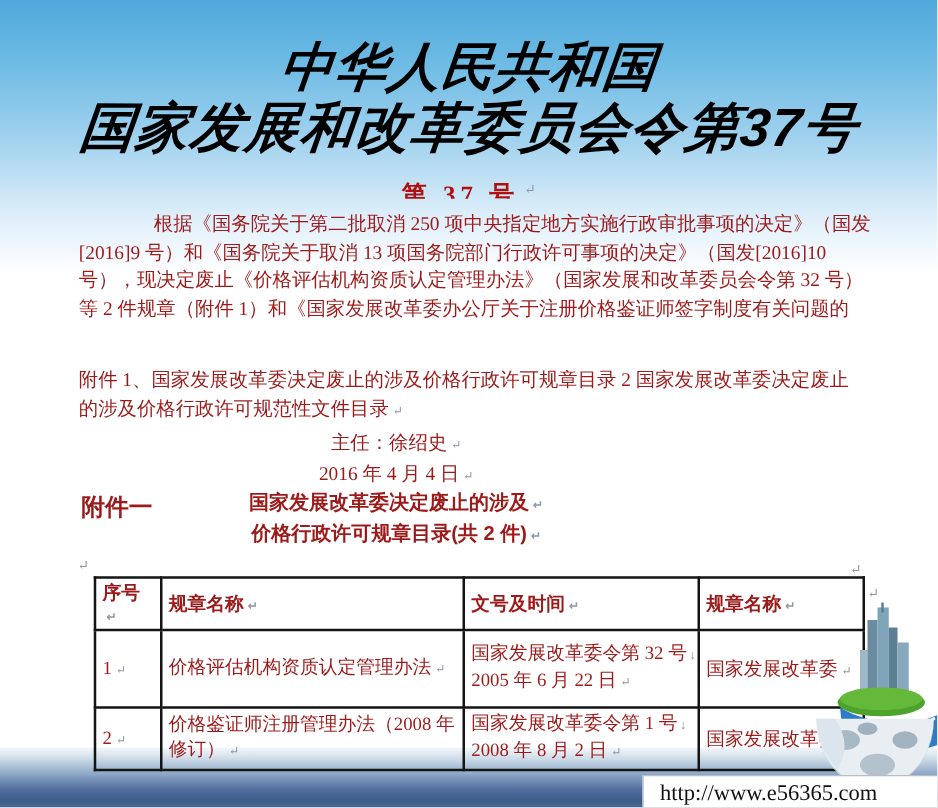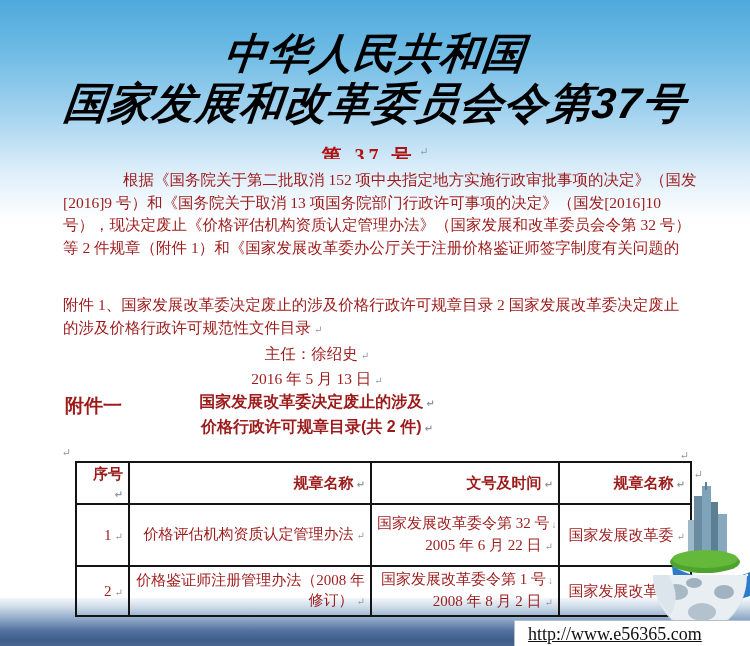--- a/index.html
+++ b/index.html
@@ -52,37 +52,37 @@
   .ret-mark{font-size:10px; color:#8f96a3; margin-left:3px;}
   .down-mark{font-size:10px; color:#8f96a3; margin-left:2px;}
   .float-mark{position:absolute; font-size:11px; color:#8f96a3;}
   
   table.catalog{
     position:absolute; left:75px; top:461px; width:615px;
     border-collapse:collapse; table-layout:fixed;
     color:#9c1a1a; font-size:15px;
   }
   table.catalog td,table.catalog th{
-    border:2px solid #141414; padding:2px 5px; text-align:right; vertical-align:middle;
+    border:2px solid #141414; padding:2px 5px; text-align:left; vertical-align:middle;
     overflow:hidden;
   }
   table.catalog th{
     font-weight:bold; height:26px;
     font-family:"Liberation Sans","DejaVu Sans",sans-serif;
   }
   col.c-no{width:53px;} col.c-name{width:242px;} col.c-doc{width:188px;} col.c-dept{width:132px;}
   tr.r1 td{height:56px;} tr.r2 td{height:44px;}
   .doc-cell div{line-height:21px; white-space:nowrap;}
   .name-cell{line-height:20px;}
   
   .url-box{
     position:absolute; left:514px; bottom:0; width:236px; height:26px;
     background:#ffffff; border-top:1px solid #b7bec5; border-left:1px solid #b7bec5;
     z-index:3; line-height:26px; padding-left:13px; box-sizing:border-box;
-    font-size:18px; color:#101010; font-family:"Liberation Serif","DejaVu Serif",serif;text-decoration:underline;
+    font-size:18px; color:#101010; font-family:"Liberation Serif","DejaVu Serif",serif;
   }
   
   .globe{position:absolute; left:650px; top:480px; width:100px; height:160px; z-index:1;}
 </style>
 </head>
 <body>
 
 <div class="slide">
 
   <div class="top-gradient"></div>
@@ -91,38 +91,38 @@
   <div class="title-block">
     <div class="title-line l1">中华人民共和国</div>
     <div class="title-line l2">国家发展和改革委员会令第37号</div>
   </div>
 
   <div class="clipped-order">
     <span class="txt">第 37 号</span><span class="ret">↵</span>
   </div>
 
   <div class="doc para">
-    <div class="line indent">根据《国务院关于第二批取消 152 项中央指定地方实施行政审批事项的决定》（国发</div>
+    <div class="line indent">根据《国务院关于第二批取消 250 项中央指定地方实施行政审批事项的决定》（国发</div>
     <div class="line">[2016]9 号）和《国务院关于取消 13 项国务院部门行政许可事项的决定》（国发[2016]10</div>
     <div class="line">号），现决定废止《价格评估机构资质认定管理办法》（国家发展和改革委员会令第 32 号）</div>
     <div class="line">等 2 件规章（附件 1）和《国家发展改革委办公厅关于注册价格鉴证师签字制度有关问题的</div>
   </div>
 
   <div class="doc annex-note">
     <div class="line">附件 1、国家发展改革委决定废止的涉及价格行政许可规章目录 2 国家发展改革委决定废止</div>
     <div class="line">
       <span>的涉及价格行政许可规范性文件目录</span><span class="ret-mark">↵</span>
     </div>
   </div>
 
   <div class="doc center-line signer">
     <span>主任：徐绍史</span><span class="ret-mark">↵</span>
   </div>
   <div class="doc center-line sign-date">
-    <span>2016 年 5 月 13 日</span><span class="ret-mark">↵</span>
+    <span>2016 年 4 月 4 日</span><span class="ret-mark">↵</span>
   </div>
 
   <div class="doc annex-label">附件一</div>
   <div class="doc center-line annex-title1">
     <span>国家发展改革委决定废止的涉及</span><span class="ret-mark">↵</span>
   </div>
   <div class="doc center-line annex-title2">
     <span>价格行政许可规章目录(共 2 件)</span><span class="ret-mark">↵</span>
   </div>
 

